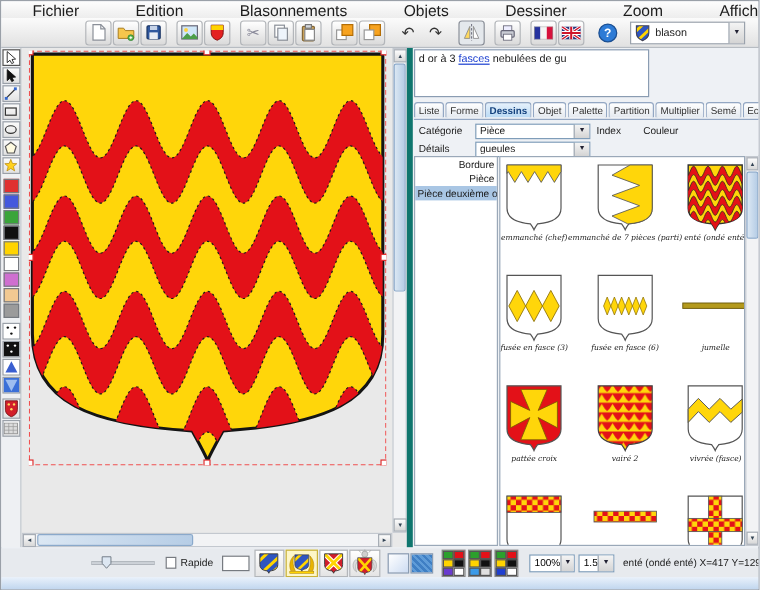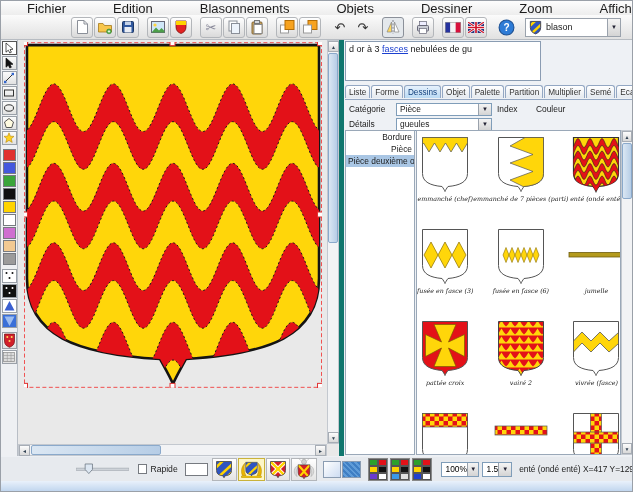--- a/index.html
+++ b/index.html
@@ -30,21 +30,21 @@
   .sb .sbtn{position:absolute;width:11px;height:11px;background:linear-gradient(#fdfdfd,#d8d8d8);border:1px solid #a7adb5;display:flex;align-items:center;justify-content:center;font-size:5px;color:#345;box-sizing:border-box;}
   .sb .sthumb{position:absolute;background:linear-gradient(90deg,#dbe7f3,#b6cde6);border:1px solid #8aa9cb;border-radius:2px;box-sizing:border-box;}
   
   .rightpanel{position:absolute;left:338px;top:39px;width:295px;height:416px;background:#eef1f5;border-left:5px solid #0f766e;box-sizing:border-box;font-size:9px;color:#1a1a1a;}
   .blazon-edit{position:absolute;left:1px;top:1px;width:196px;height:40px;background:#fff;border:1px solid #8a9cb2;padding:2px 3px;box-sizing:border-box;font-size:9px;line-height:1.25;}
   .blazon-edit a{color:#1b3fd0;text-decoration:underline;cursor:pointer;}
   .analyze{position:absolute;left:200px;top:2px;width:93px;height:17px;border:1px solid #8d939b;border-radius:2px;background:linear-gradient(#fefefe,#d6d6d6);font-weight:bold;font-size:7.4px;display:flex;align-items:center;justify-content:center;box-sizing:border-box;padding:0;}
   .hint{position:absolute;left:198px;top:25px;width:96px;text-align:center;font-weight:bold;font-size:7.4px;color:#111;}
   .tabs{position:absolute;left:1px;top:44px;right:0;height:15px;display:flex;align-items:center;}
   .tab{font-size:8.2px;padding:2px 3px 1px 3px;margin-right:1px;border:1px solid #93a7c3;border-bottom:none;border-radius:3px 3px 0 0;background:linear-gradient(#ffffff,#e4e9ef);color:#333;white-space:nowrap;cursor:default;}
-  .tab.active{background:linear-gradient(#e6f1fc,#badaf4);color:#14427e;font-weight:normal;}
+  .tab.active{background:linear-gradient(#e6f1fc,#badaf4);color:#14427e;font-weight:bold;}
   .filters{position:absolute;left:1px;top:59px;right:1px;height:30px;border-top:1px solid #93a7c3;background:#eef1f5;padding:2px 4px;display:grid;grid-template-columns:42px 96px 34px 100px;grid-auto-rows:14px;column-gap:5px;row-gap:1px;align-items:center;box-sizing:border-box;}
   .flabel{font-size:8.4px;color:#222;}
   .dd{height:13px;background:#fff;border:1px solid #7f9db9;display:flex;align-items:center;font-size:8.4px;padding-left:3px;box-sizing:border-box;}
   .content{position:absolute;left:1px;top:90px;right:1px;bottom:1px;display:flex;}
   .catlist{width:70px;background:#fff;border:1px solid #9aa8b8;font-size:8.4px;box-sizing:border-box;}
   .catlist div{padding:1px 2px;white-space:nowrap;overflow:hidden;cursor:default;text-align:right;}
   .catlist .sel{background:#a9c6e4;}
   .gallery{flex:1;background:#fff;border:1px solid #9aa8b8;margin-left:1px;position:relative;overflow:hidden;box-sizing:border-box;}
   .cells{display:grid;grid-template-columns:repeat(3,1fr);}
   .cell{height:92px;display:flex;flex-direction:column;align-items:center;padding-top:5px;box-sizing:border-box;cursor:pointer;}

